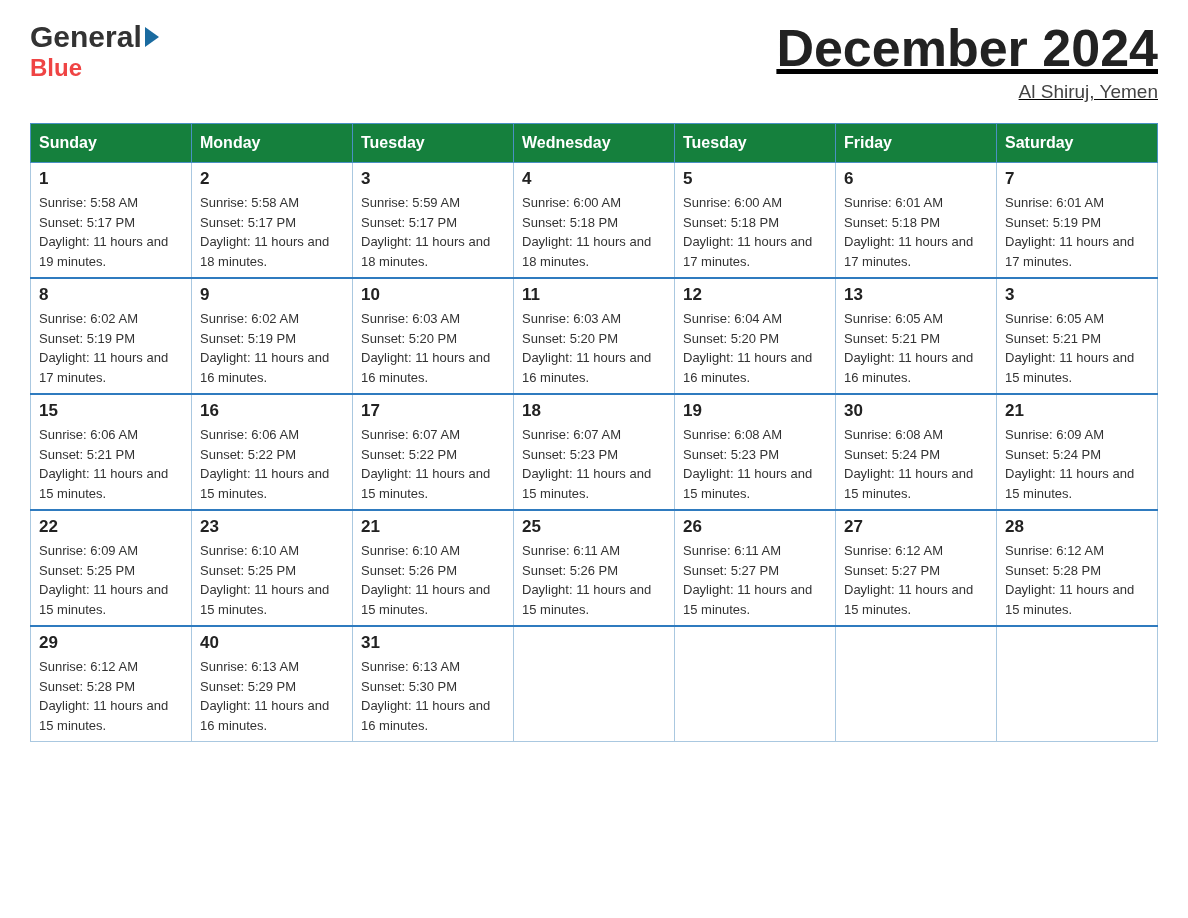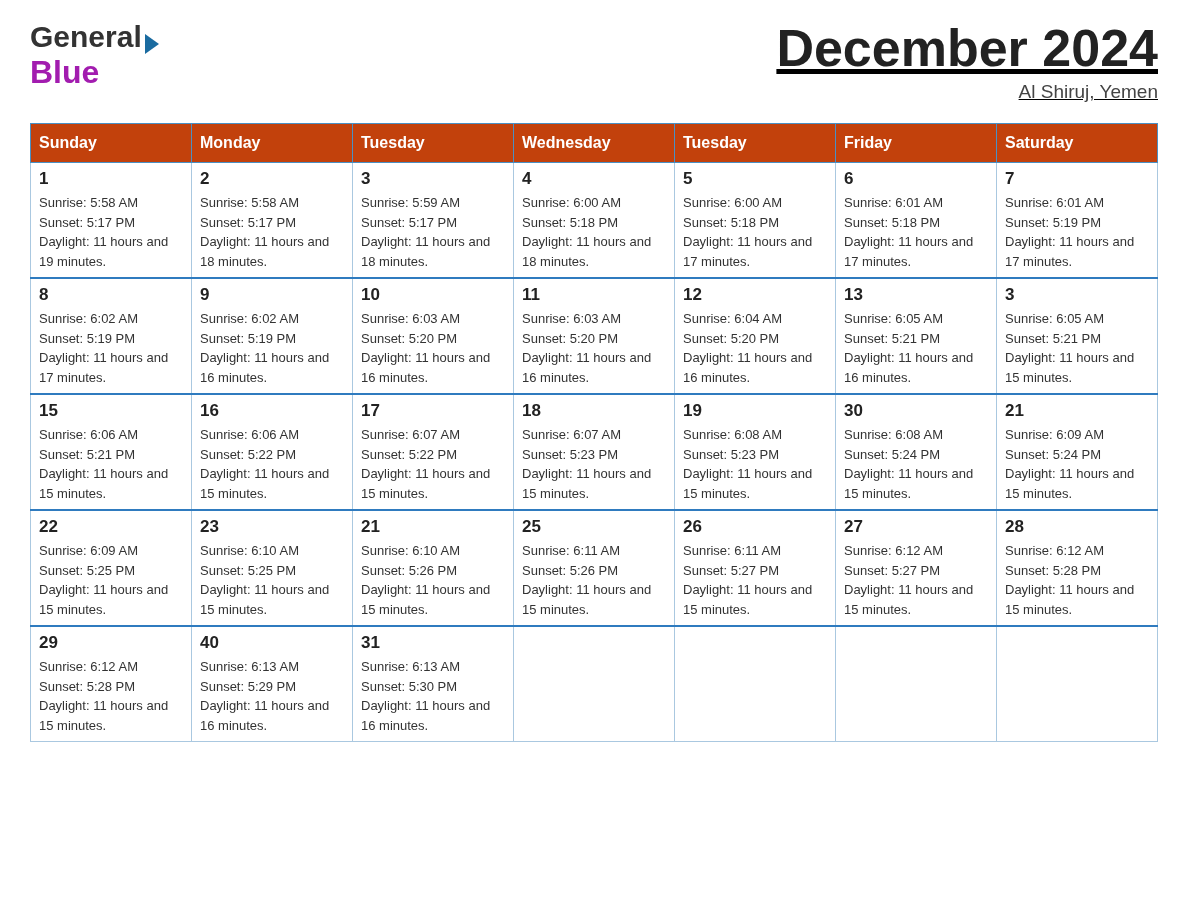--- a/index.html
+++ b/index.html
@@ -30,21 +30,21 @@
       font-size: 19px;
       color: #444;
       margin-top: 4px;
     }
     .calendar {
       width: 100%;
       border-collapse: collapse;
       border: 1px solid #4a90c4;
     }
     .calendar th {
-      background-color: #c2410c;
+      background-color: #15803d;
       color: white;
       font-size: 16px;
       font-weight: bold;
       padding: 10px 8px;
       text-align: left;
       border: 1px solid #4a90c4;
     }
     .calendar td {
       border: 1px solid #aac8e0;
       padding: 6px 8px;
@@ -79,30 +79,30 @@
       width: 0;
       height: 0;
       border-top: 10px solid transparent;
       border-bottom: 10px solid transparent;
       border-left: 14px solid #1a6ba0;
       margin-left: 3px;
       vertical-align: middle;
     }
     .logo-row1 {
       display: flex;
-      align-items: flex-end;
+      align-items: center;
     }
     .logo-row2 {
       display: flex;
       align-items: center;
     }
     .logo-text-blue {
-      font-size: 32px;
+      font-size: 24px;
       font-weight: bold;
-      color: #a21caf;
+      color: #ef4444;
     }
     .logo-block {
       display: flex;
       flex-direction: column;
     }
   </style>
 </head>
 <body>
 
 <div class="header">

